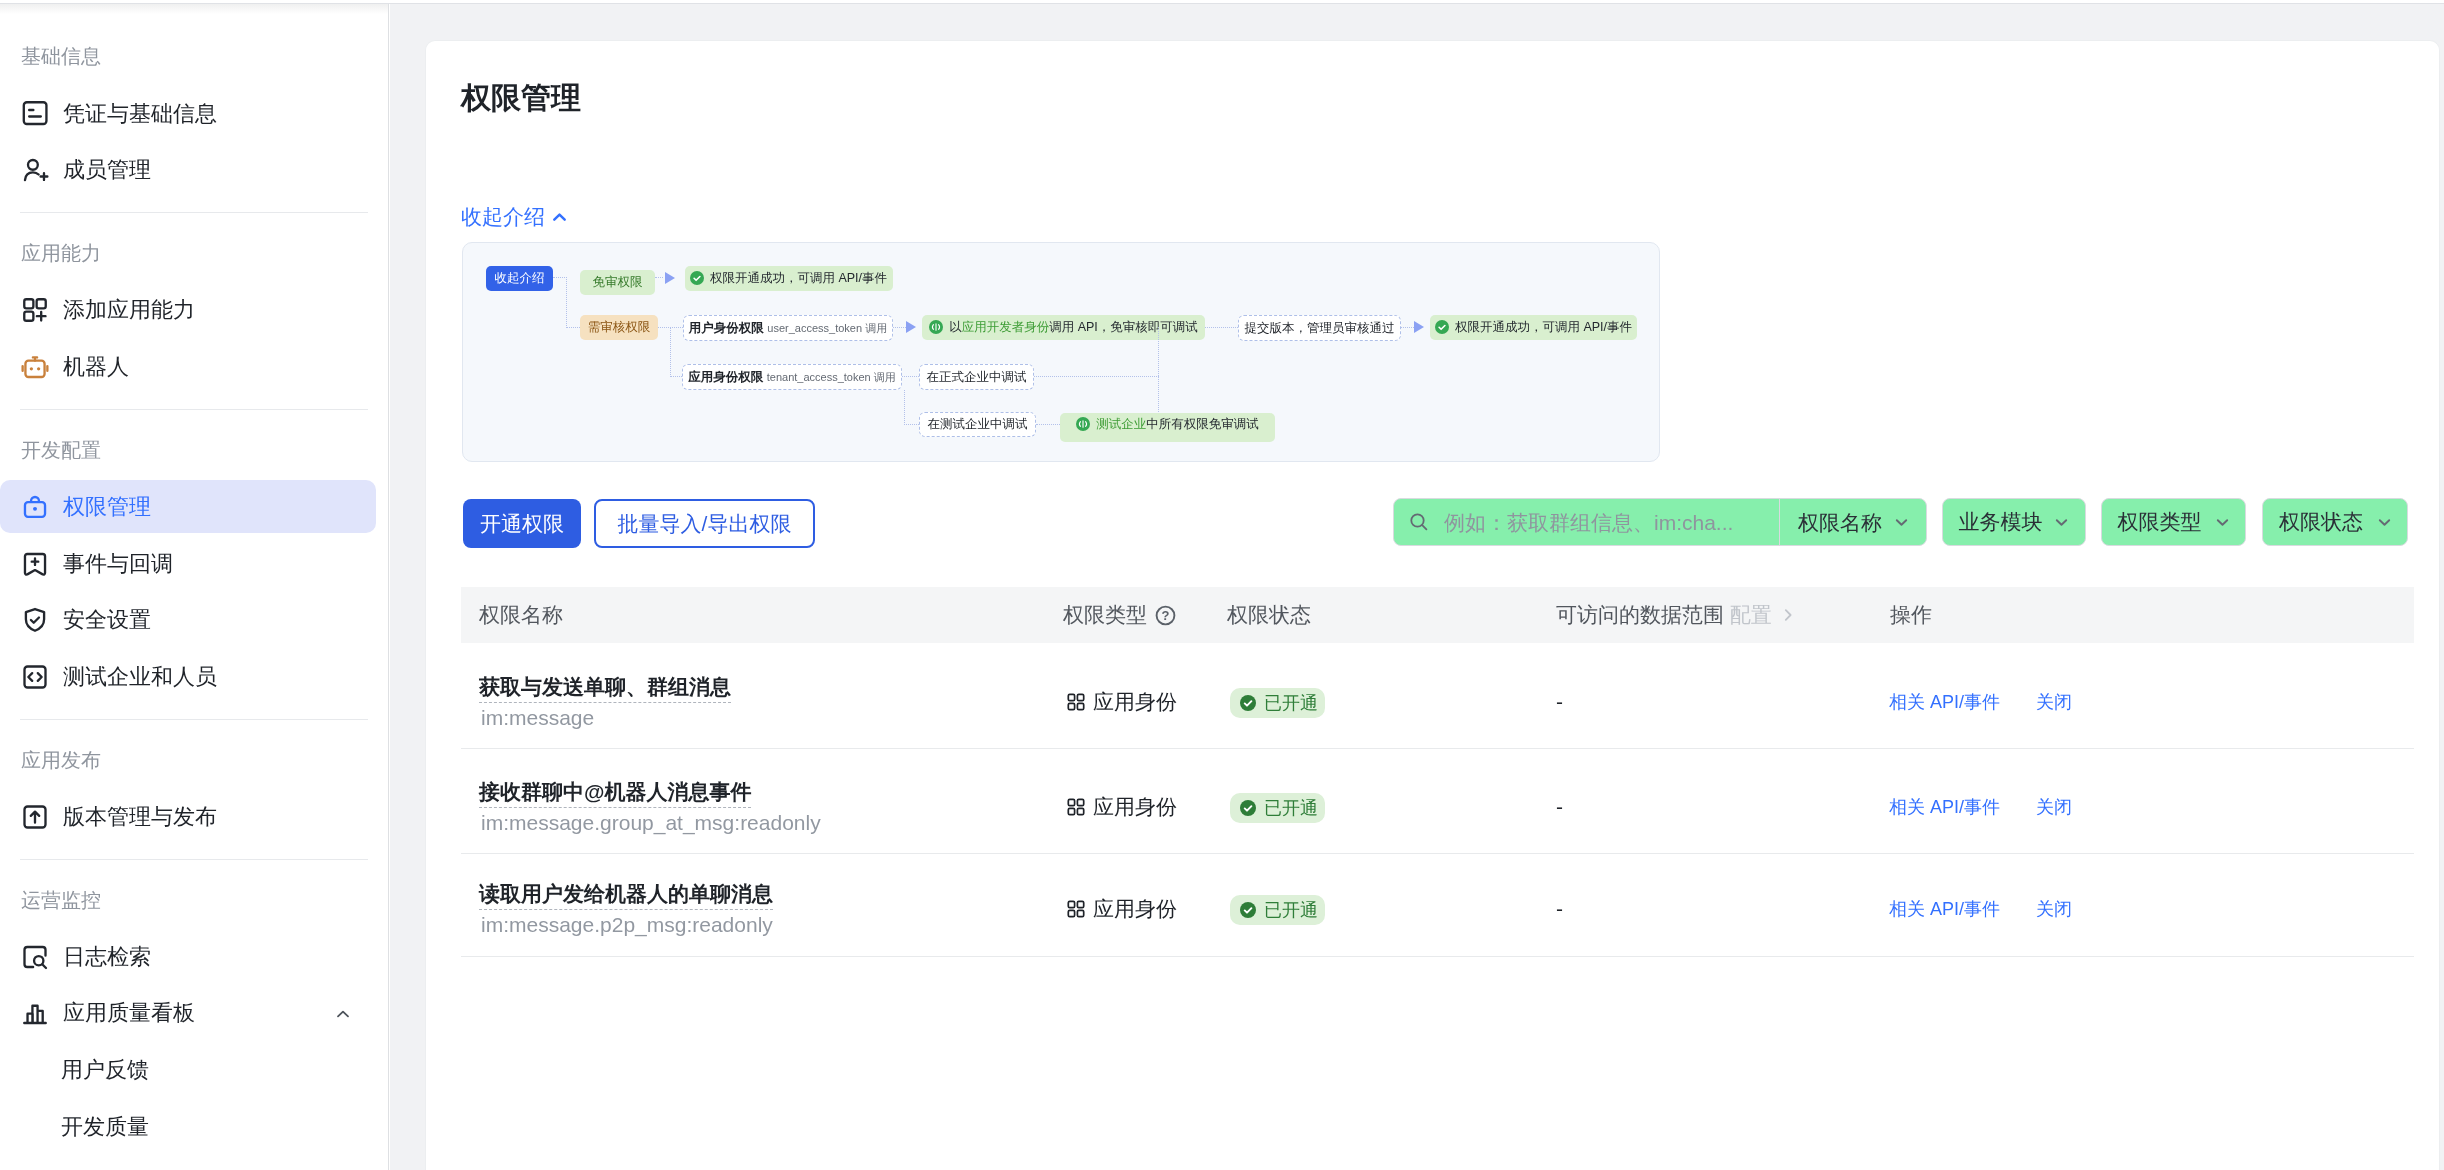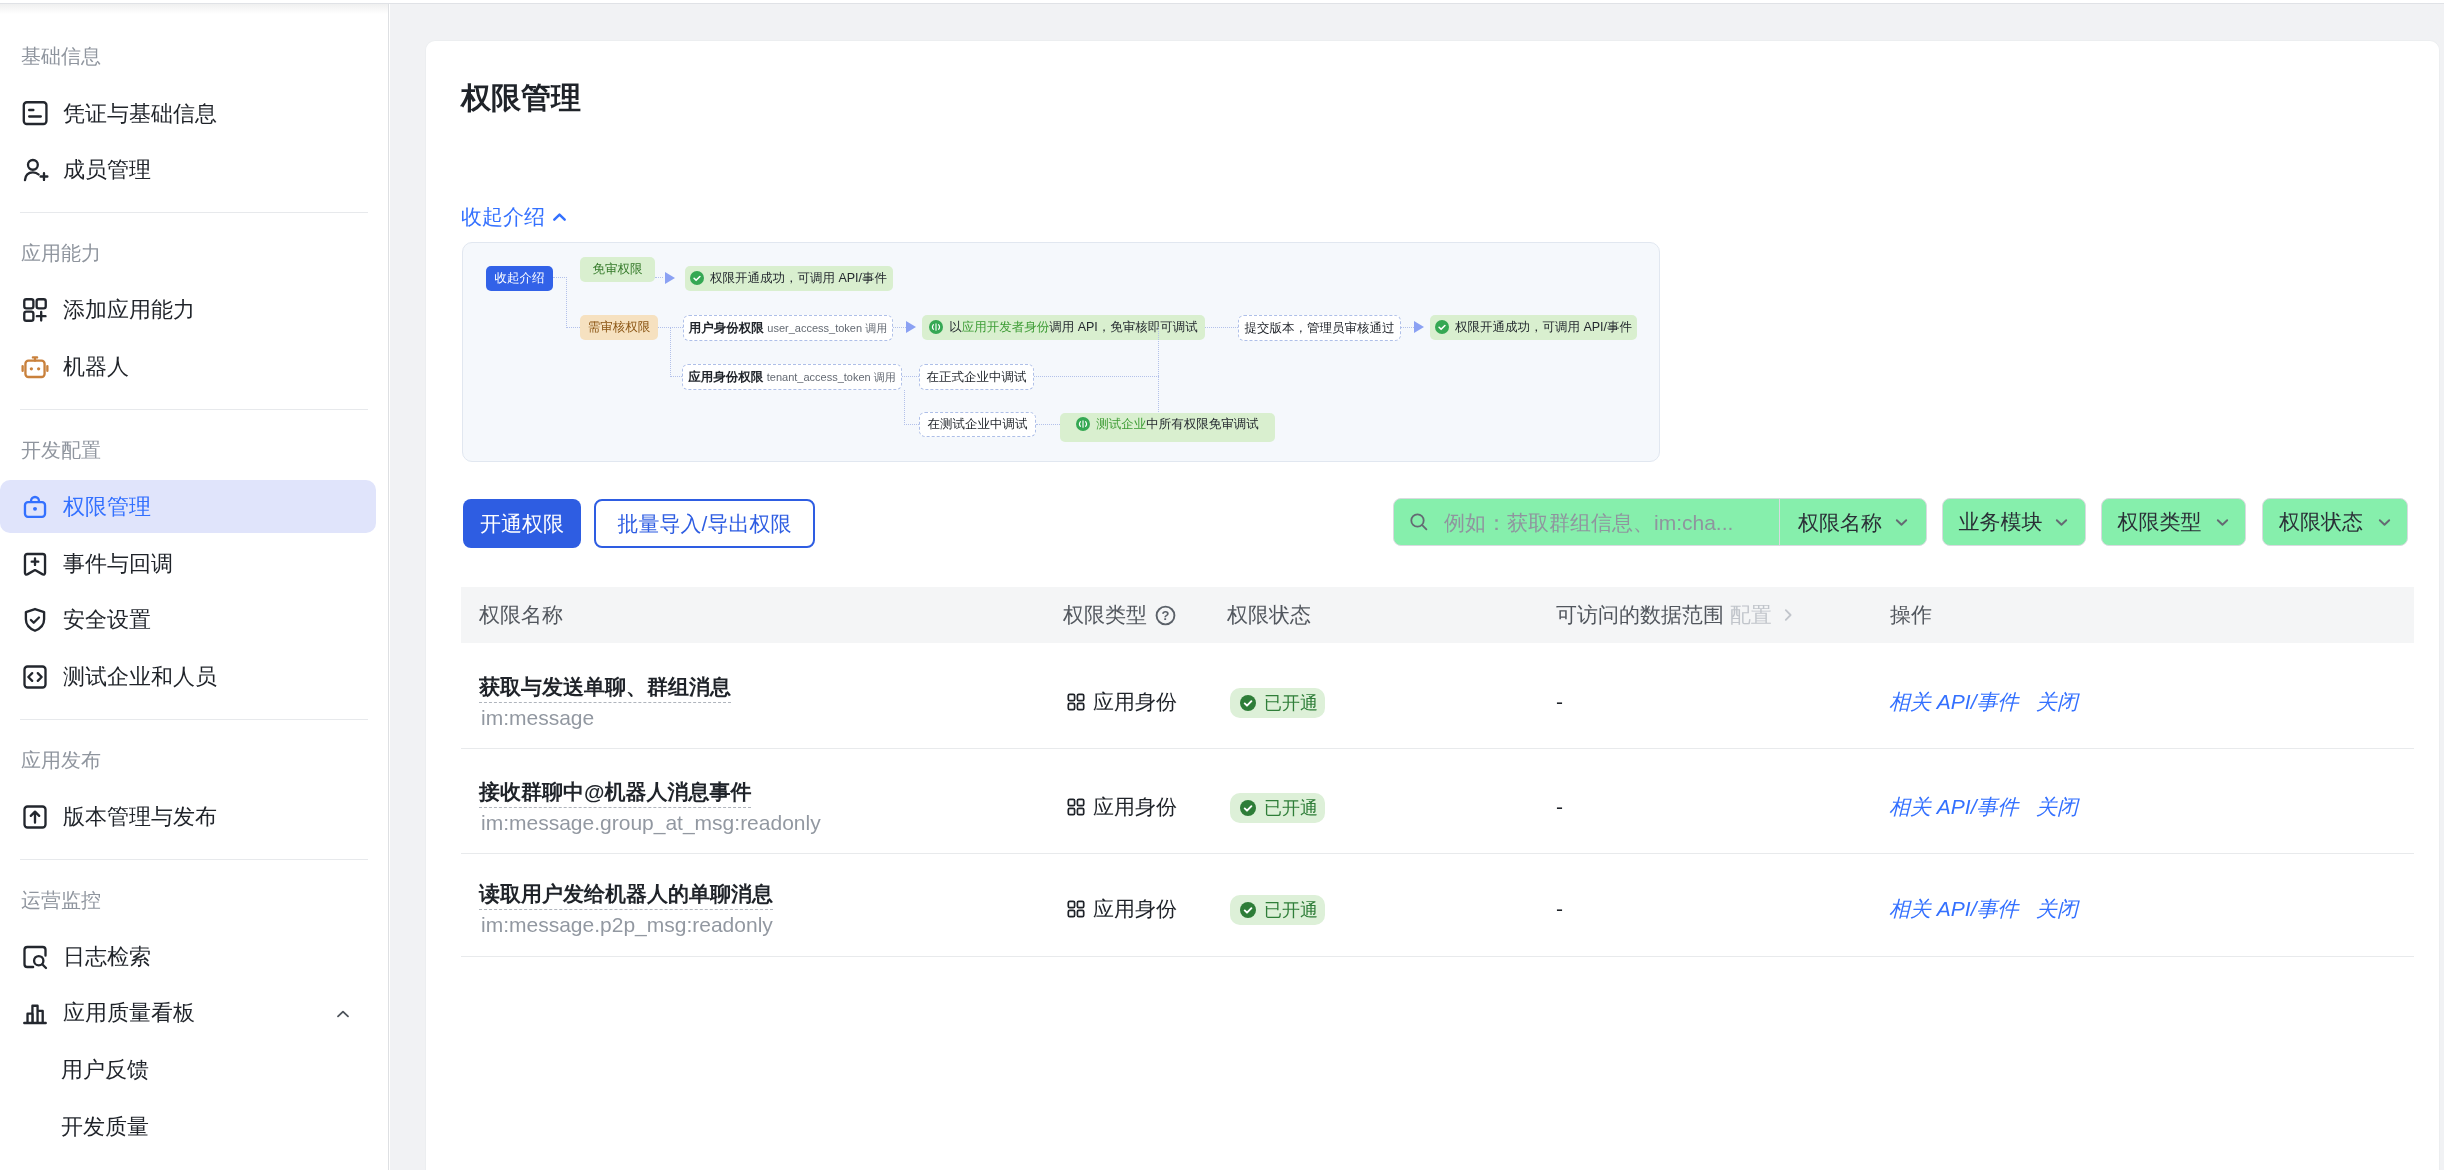--- a/index.html
+++ b/index.html
@@ -127,21 +127,21 @@
   .dotv { position:absolute; width:0; border-left:1.5px dotted #b3c1ea; }
   .farrow { position:absolute; width:0; height:0; border-left:10px solid #8ba1f3; border-top:6.5px solid transparent; border-bottom:6.5px solid transparent; }
   .fgreen { background:#d9efcf; }
   .fcheck { display:inline-block; vertical-align:-3px; width:14px; height:14px; margin-right:6px; }
   .fgtext { color:#3d9c35; }
 </style>
 
 <div class="fbadge" style="left:486px; top:265.5px; width:67px; background:#3262e8; color:#fff;">收起介绍</div>
 <div class="doth" style="left:553px; top:277px; width:14px;"></div>
 <div class="dotv" style="left:565.5px; top:277px; height:51px;"></div>
-<div class="fbadge fgreen" style="left:580px; top:257px; width:75px; color:#357a2a;">免审权限</div>
+<div class="fbadge fgreen" style="left:580px; top:270px; width:75px; color:#357a2a;">免审权限</div>
 <div class="doth" style="left:655px; top:277px; width:8px;"></div>
 <div class="farrow" style="left:664.5px; top:271.5px;"></div>
 <div class="fbadge fgreen" style="left:684.5px; top:265.5px; width:208px; color:#24292f; font-weight:500;"><svg class="fcheck" viewBox="0 0 14 14">
         <circle cx="7" cy="7" r="7" fill="#35a853"></circle>
         <path d="M4.1 7.3l2 2 3.8-3.8" fill="none" stroke="#fff" stroke-width="1.6" stroke-linecap="round" stroke-linejoin="round"></path>
       </svg>权限开通成功，可调用 API/事件</div>
 
 <div class="doth" style="left:565.5px; top:326.5px; width:14px;"></div>
 <div class="fbadge" style="left:580px; top:315px; width:78px; background:#f6e1c0; color:#8a5412;">需审核权限</div>
 <div class="doth" style="left:658px; top:326.5px; width:25px;"></div>
@@ -183,21 +183,21 @@
   .fsel .lab { position:absolute; top:0; left:16px; font-size:21px; line-height:46px; color:#2a2f36; white-space:nowrap; }
   .chev { position:absolute; width:17px; height:17px; }
   .thead-txt { position:absolute; top:601px; font-size:21px; line-height:28px; color:#51565d; white-space:nowrap; }
   .rowtitle { position:absolute; font-size:21px; line-height:28px; font-weight:600; color:#1f2329; white-space:nowrap; }
   .rowtitle span { border-bottom:1px dashed #b0b5bd; padding-bottom:4px; }
   .rowcode { position:absolute; font-size:21px; line-height:28px; color:#9298a1; white-space:nowrap; }
   .rowident { position:absolute; font-size:21px; line-height:28px; color:#1f2329; white-space:nowrap; }
   .pill { position:absolute; width:95px; height:30px; background:#ddf0d8; border-radius:10px; }
   .pill svg { position:absolute; left:9.5px; top:7px; width:16px; height:16px; }
   .pill .pt { position:absolute; left:34px; top:0; font-size:18px; line-height:30px; color:#2e7d38; font-weight:500; }
-  .alink { position:absolute; font-size:21px; line-height:28px; color:#3370ff; white-space:nowrap;font-style:italic; }
+  .alink { position:absolute; font-size:18px; line-height:28px; color:#3370ff; white-space:nowrap; }
   .rowdiv { position:absolute; left:461px; width:1953px; height:1px; background:#e8eaec; }
 </style>
 <div class="btn" style="left:463px; width:118px; background:#2e5de2; color:#fff;">开通权限</div>
 <div class="btn" style="left:594px; width:221px; background:#fff; border:2px solid #2e5de2; color:#2e5de2; line-height:45px;">批量导入/导出权限</div>
 <div class="fsel" style="left:1393px; width:534px;"></div>
 <svg class="abs" style="left:1408px; top:511px; width:22px; height:22px;" viewBox="0 0 22 22" fill="none" stroke="#646a73" stroke-width="1.8" stroke-linecap="round">
       <circle cx="9.5" cy="9.5" r="6.2"></circle>
       <path d="M14.2 14.2l4.2 4.2"></path>
     </svg>
 <div class="t" style="left:1444px; top:509px; font-size:21px; line-height:28px; color:#8f959e;">例如：获取群组信息、im:cha...</div>

